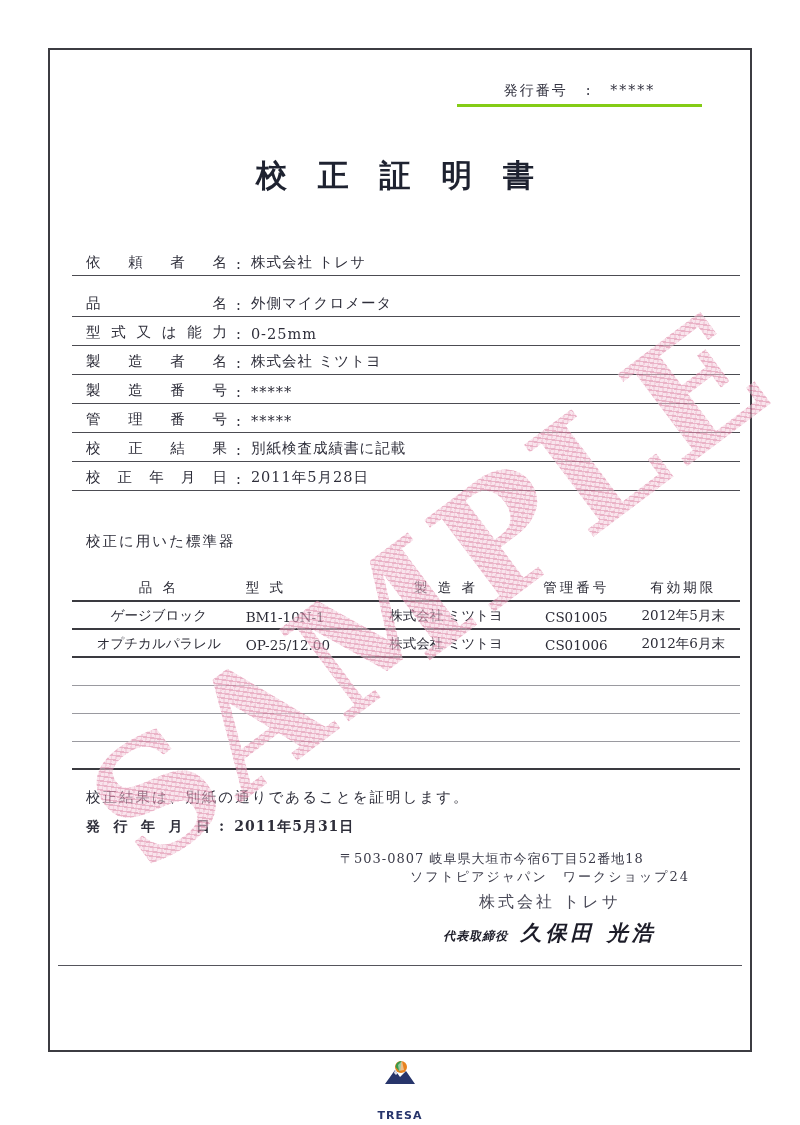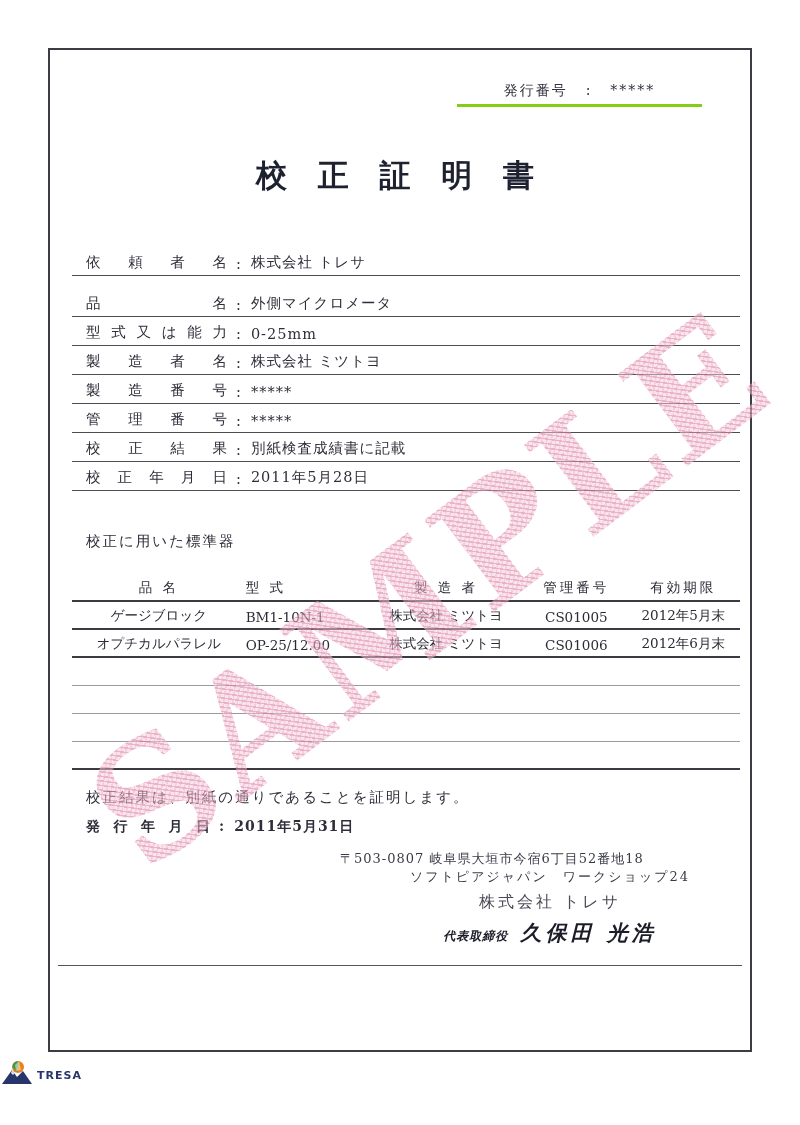--- a/index.html
+++ b/index.html
@@ -98,21 +98,21 @@
     font-family:"DejaVu Serif", serif;
     background:
       repeating-linear-gradient(45deg, #de85a6 0px, #de85a6 1.5px, rgba(244,205,220,0.65) 1.5px, rgba(244,205,220,0.65) 4.5px),
       repeating-linear-gradient(-45deg, #de85a6 0px, #de85a6 1.5px, rgba(244,205,220,0.55) 1.5px, rgba(244,205,220,0.55) 4.5px);
     -webkit-background-clip:text; background-clip:text;
     color:transparent; opacity:0.62;
   }
   
   .logo {
     position:absolute; left:0; top:1060px; width:100%;
-    display:flex; flex-direction:row; align-items:center; gap:3px;
+    display:flex; flex-direction:column; align-items:center; gap:19px;
   }
   .logo-text { font-size:11px; font-weight:bold; letter-spacing:1px; color:#27356b;
     font-family:"DejaVu Sans","Liberation Sans",sans-serif; }
 </style>
 </head>
 <body>
 
 <div class="frame">
 
   <div class="issue-row">

